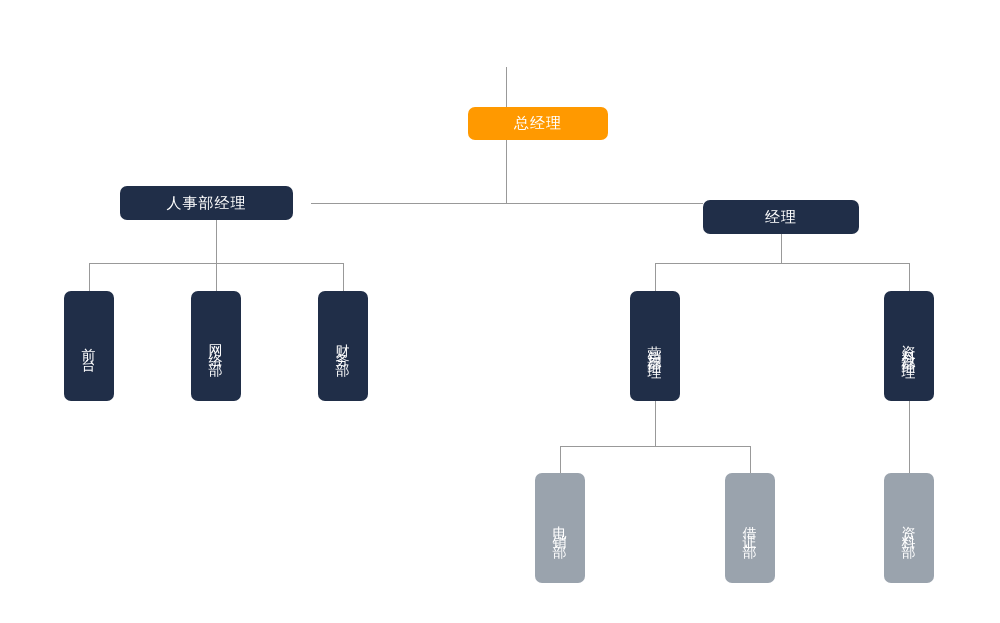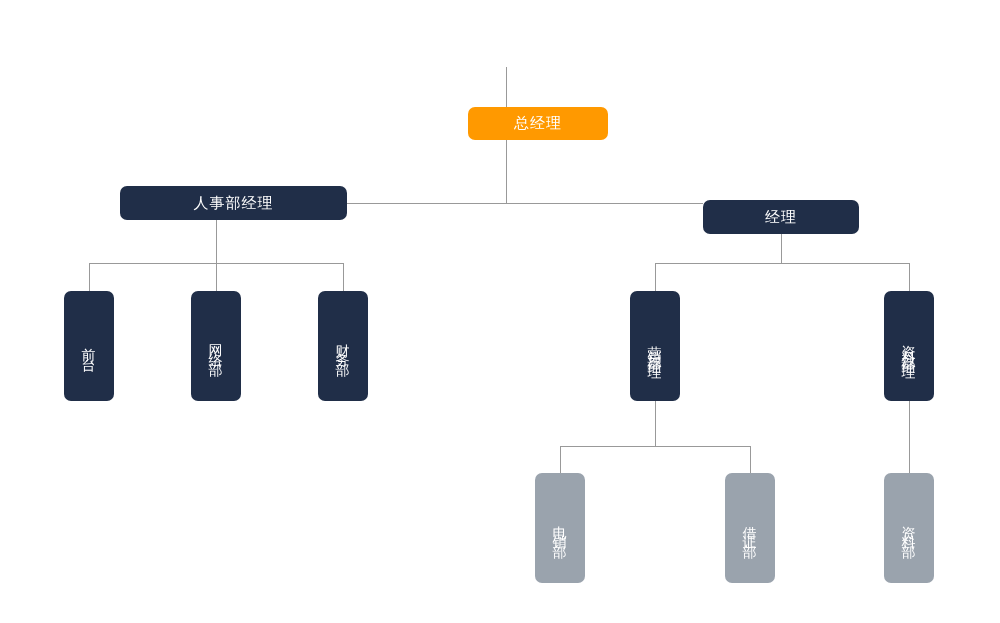--- a/index.html
+++ b/index.html
@@ -36,21 +36,21 @@
     text-orientation: upright;
     font-size: 14px;
     line-height: 1;
   }
   .vtext.few  { letter-spacing: 9px; }  
   .vtext.many { letter-spacing: 5px; }  
 
   
   #n-chairman        { left: 428px; top: 34px;  width: 156px; height: 33px; }
   #n-general-manager { left: 428px; top: 107px; width: 140px; height: 33px; margin-left: 40px; }
-  #n-hr-manager      { left: 120px; top: 186px; width: 227px; height: 34px; }
+  #n-hr-manager      { left: 120px; top: 186px; width: 173px; height: 34px; }
   #n-manager         { left: 703px; top: 200px; width: 156px; height: 34px; }
   #n-front-desk      { left: 64px;  top: 291px; width: 50px;  height: 110px; }
   #n-network-dept    { left: 191px; top: 291px; width: 50px;  height: 110px; }
   #n-finance-dept    { left: 318px; top: 291px; width: 50px;  height: 110px; }
   #n-marketing-mgr   { left: 630px; top: 291px; width: 50px;  height: 110px; }
   #n-data-manager    { left: 884px; top: 291px; width: 50px;  height: 110px; }
   #n-telemarketing   { left: 535px; top: 473px; width: 50px;  height: 110px; }
   #n-certificate     { left: 725px; top: 473px; width: 50px;  height: 110px; }
   #n-data-dept       { left: 884px; top: 473px; width: 50px;  height: 110px; }
 

